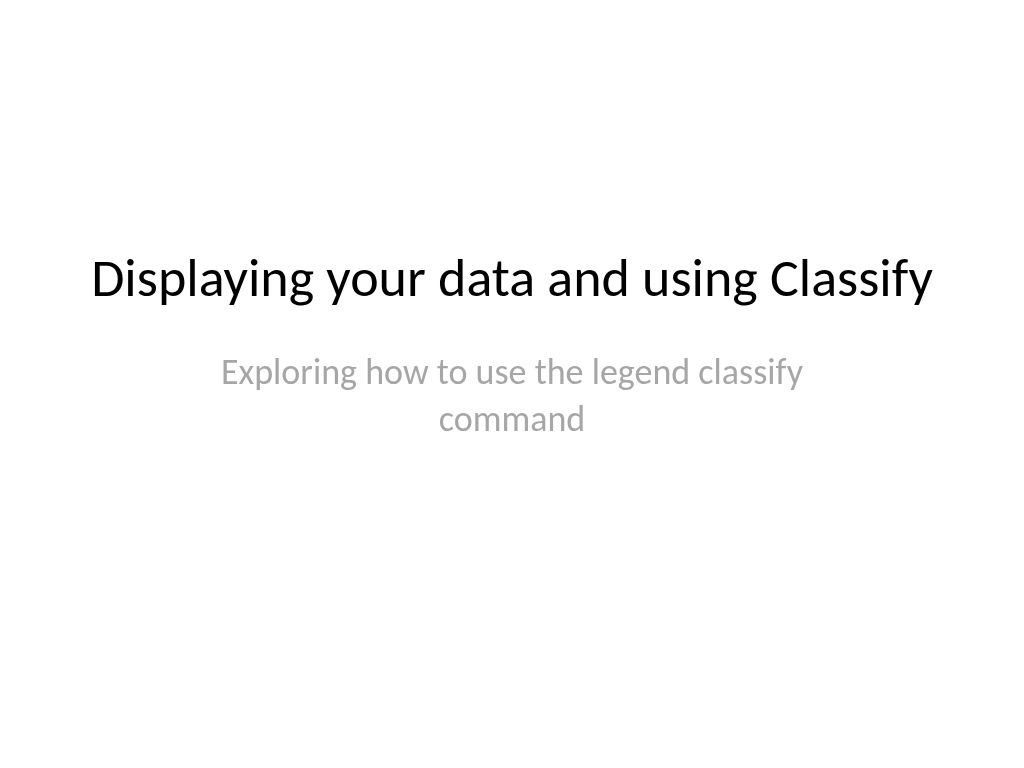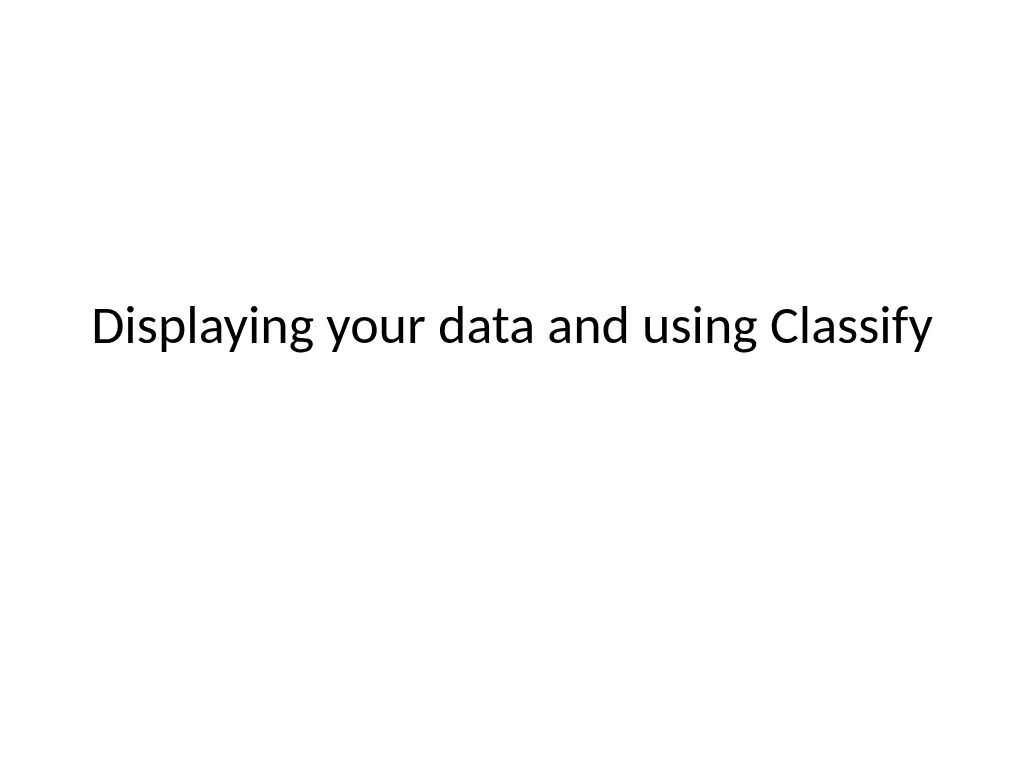--- a/index.html
+++ b/index.html
@@ -38,13 +38,14 @@
       color: #a6a6a6;
       line-height: 1.3;
       max-width: 700px;
     }
   </style>
 </head>
 <body>
 
 <div class="slide">
   <h1 class="title">Displaying your data and using Classify</h1>
+  <p class="subtitle">Exploring how to use the legend classify command</p>
 </div>
 
 </body></html>

